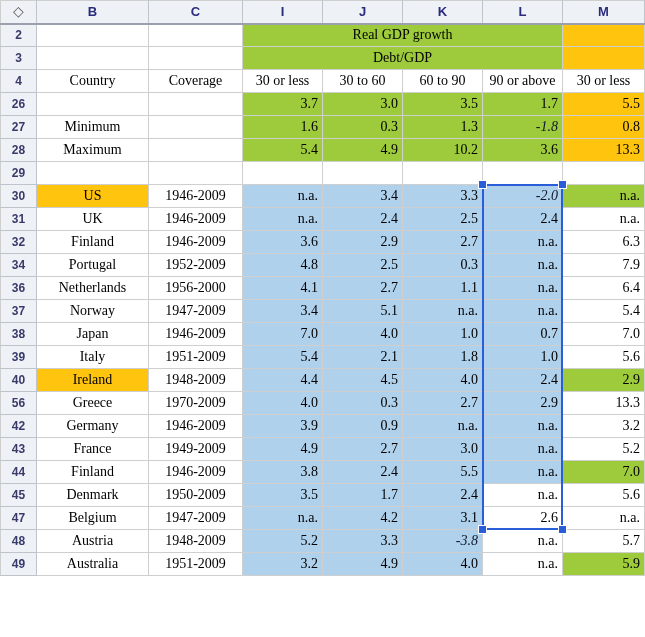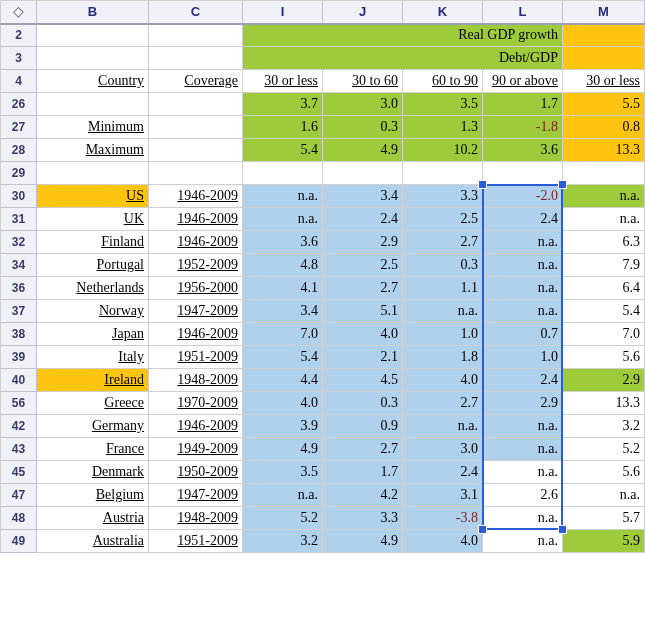--- a/index.html
+++ b/index.html
@@ -46,29 +46,29 @@
     border-bottom: 2px solid #9aa0ad;
     border-right: 1px solid #bfc3cc;
   }
   .corner {
     background: #eef1f6;
     border-bottom: 2px solid #9aa0ad;
     border-right: 1px solid #bfc3cc;
     text-align: center;
     color: #555;
   }
-  .txt-l { text-align: right; text-decoration: underline; }
+  .txt-l { text-align: center; }
   .txt-r { text-align: right; }
-  .txt-c { text-align: right; }
+  .txt-c { text-align: center; }
 
   
   .green  { background: #9ecb3c; }
   .ltblue { background: #b0d1ec; }
   .orange { background: #ffc40e; }
-  .neg    { color: #7f1d1d; }
+  .neg    { color: #0f172a; font-style: italic; }
 
   
   .sel-wrap { position: relative; }
   .sel-box {
     position: absolute;
     border: 2px solid #2a5dd8;
     pointer-events: none;
   }
   .sel-handle {
     position: absolute;
@@ -300,20 +300,30 @@
           <th class="rowhead">43</th>
           <td class="txt-l">France</td>
           <td class="txt-l">1949-2009</td>
           <td class="ltblue txt-r">4.9</td>
           <td class="ltblue txt-r">2.7</td>
           <td class="ltblue txt-r ">3.0</td>
           <td class="ltblue txt-r ">n.a.</td>
           <td class="txt-r">5.2</td>
         </tr>
         <tr>
+          <th class="rowhead">44</th>
+          <td class="txt-l">Finland</td>
+          <td class="txt-l">1946-2009</td>
+          <td class="ltblue txt-r">3.8</td>
+          <td class="ltblue txt-r">2.4</td>
+          <td class="ltblue txt-r ">5.5</td>
+          <td class="ltblue txt-r ">n.a.</td>
+          <td class="green txt-r">7.0</td>
+        </tr>
+        <tr>
           <th class="rowhead">45</th>
           <td class="txt-l">Denmark</td>
           <td class="txt-l">1950-2009</td>
           <td class="ltblue txt-r">3.5</td>
           <td class="ltblue txt-r">1.7</td>
           <td class="ltblue txt-r ">2.4</td>
           <td class="txt-r ">n.a.</td>
           <td class="txt-r">5.6</td>
         </tr>
         <tr>

